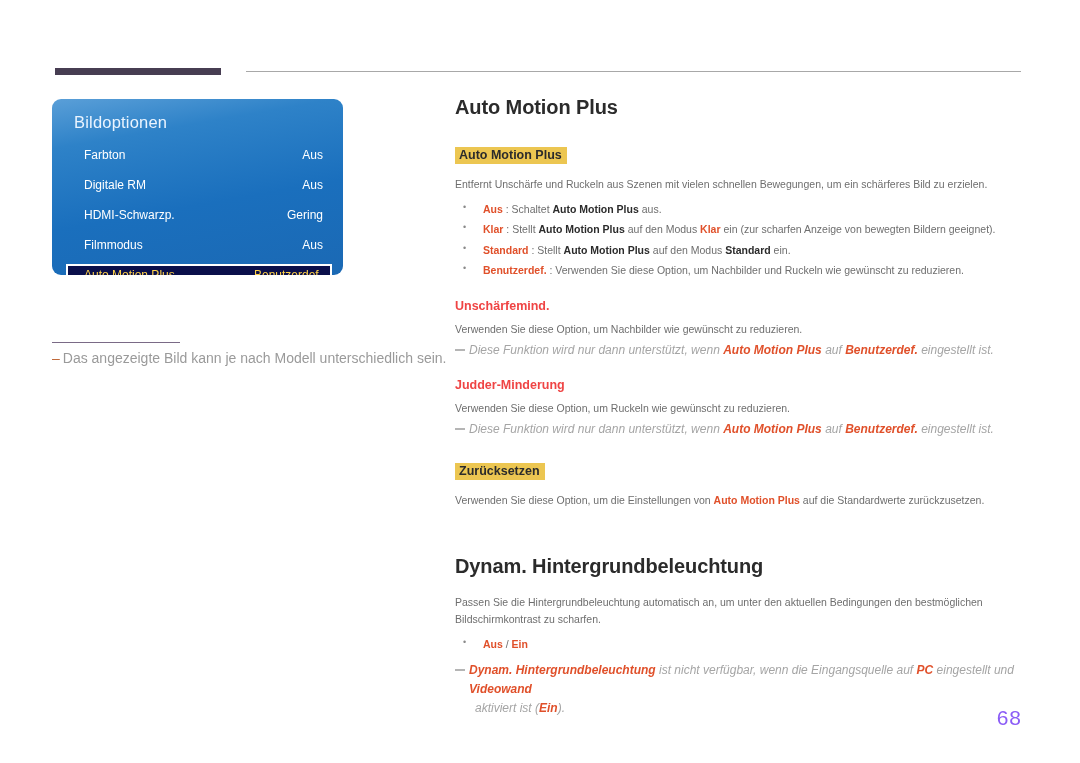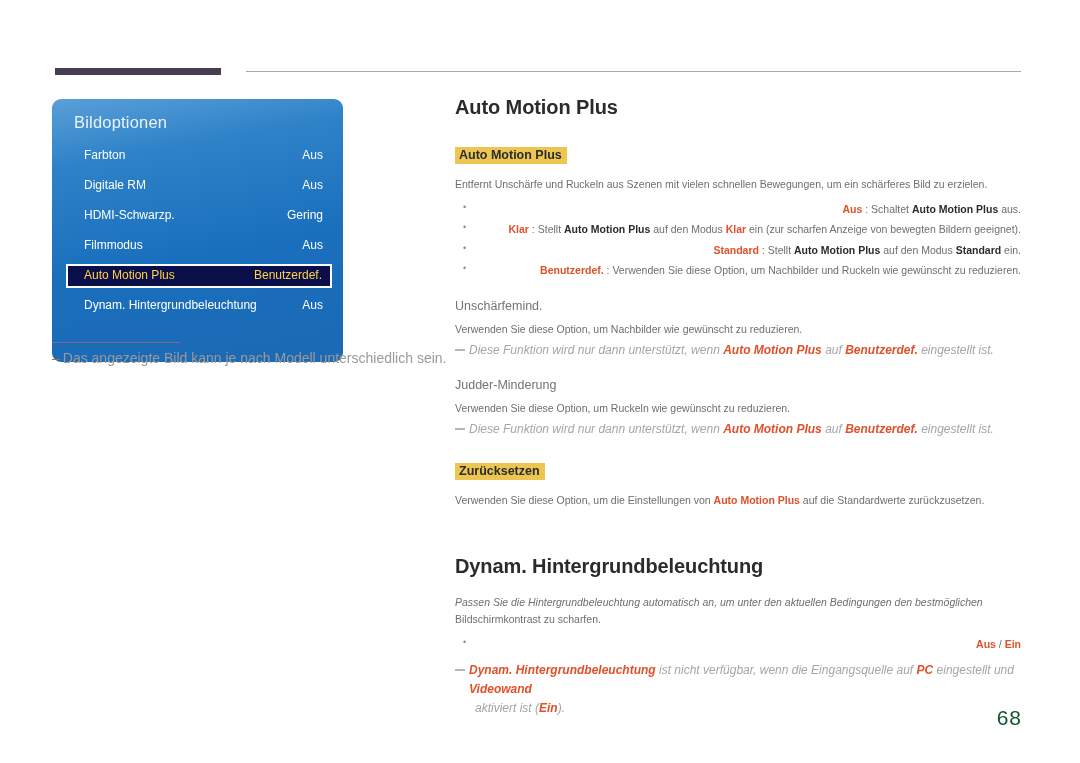--- a/index.html
+++ b/index.html
@@ -19,21 +19,21 @@
     position:absolute; left:55px; top:6px; width:166px; height:7px;
     background:#473d52;
   }
   #header-rule .line {
     position:absolute; left:246px; top:9px; width:775px; height:1px;
     background:#a8a8a8;
   }
 
   
   #osd-panel {
-    position:absolute; left:52px; top:99px; width:291px; height:263px;
+    position:absolute; left:52px; top:99px; width:291px; height:176px;
     border-radius:9px;
     background:linear-gradient(170deg,#5a9fd8 0%,#2e82c8 22%,#1a6fbd 58%,#1b69b4 100%);
     overflow:hidden;
   }
   #osd-panel .osd-title {
     position:absolute; left:22px; top:14px;
     font-size:16.5px; color:#eaf4ff; letter-spacing:.2px;
   }
   .osd-row {
     position:absolute; left:20px; width:253px; height:22px;
@@ -71,27 +71,27 @@
     font-size:20px; font-weight:bold; color:#2b2b2b;
     margin:46px 0 16px 0; letter-spacing:-.1px;
   }
   h2.hl {
     display:inline-block;
     font-size:12.5px; font-weight:bold; color:#2b2b2b;
     background:#ecc651; padding:1px 5px 2px 4px;
     margin:0 0 12px 0;
   }
   h3.sub {
-    font-size:12.5px; font-weight:normal; color:#737373;
+    font-size:12.5px; font-weight:bold; color:#ef4444;
     margin:18px 0 8px 0;
   }
   p.body { font-size:10.5px; line-height:1.62; color:#6e6e6e; margin:0 0 2px 0; }
-  p.body.tight { margin-bottom:0;font-style:italic; }
-
-  ul.opts { list-style:none; margin:6px 0 0 0; padding:0;text-align:right; }
+  p.body.tight { margin-bottom:0; }
+
+  ul.opts { list-style:none; margin:6px 0 0 0; padding:0; }
   ul.opts li {
     position:relative; font-size:10.5px; line-height:1.95; color:#6e6e6e;
     padding-left:28px;
   }
   ul.opts li::before {
     content:"•"; position:absolute; left:8px; top:0; color:#8a8a8a; font-size:9px;
   }
 
   p.note {
     position:relative; font-size:12px; line-height:1.6; color:#a5a5a5;
@@ -101,21 +101,21 @@
     content:""; position:absolute; left:0; top:8px; width:10px; height:2px;
     background:#b5b5b5;
   }
   p.note .l2 { display:block; padding-left:6px; }
 
   b.dk { color:#2b2b2b; font-weight:bold; }
   b.or { color:#e0502a; font-weight:bold; }
 
   #page-number {
     position:absolute; right:58px; top:706px;
-    font-size:21px; color:#14532d; letter-spacing:1px;
+    font-size:21px; color:#8b5cf6; letter-spacing:1px;
   }
 </style>
 </head>
 <body>
 
 <div id="header-rule">
   <div class="bar"></div>
   <div class="line"></div>
 </div>
 

